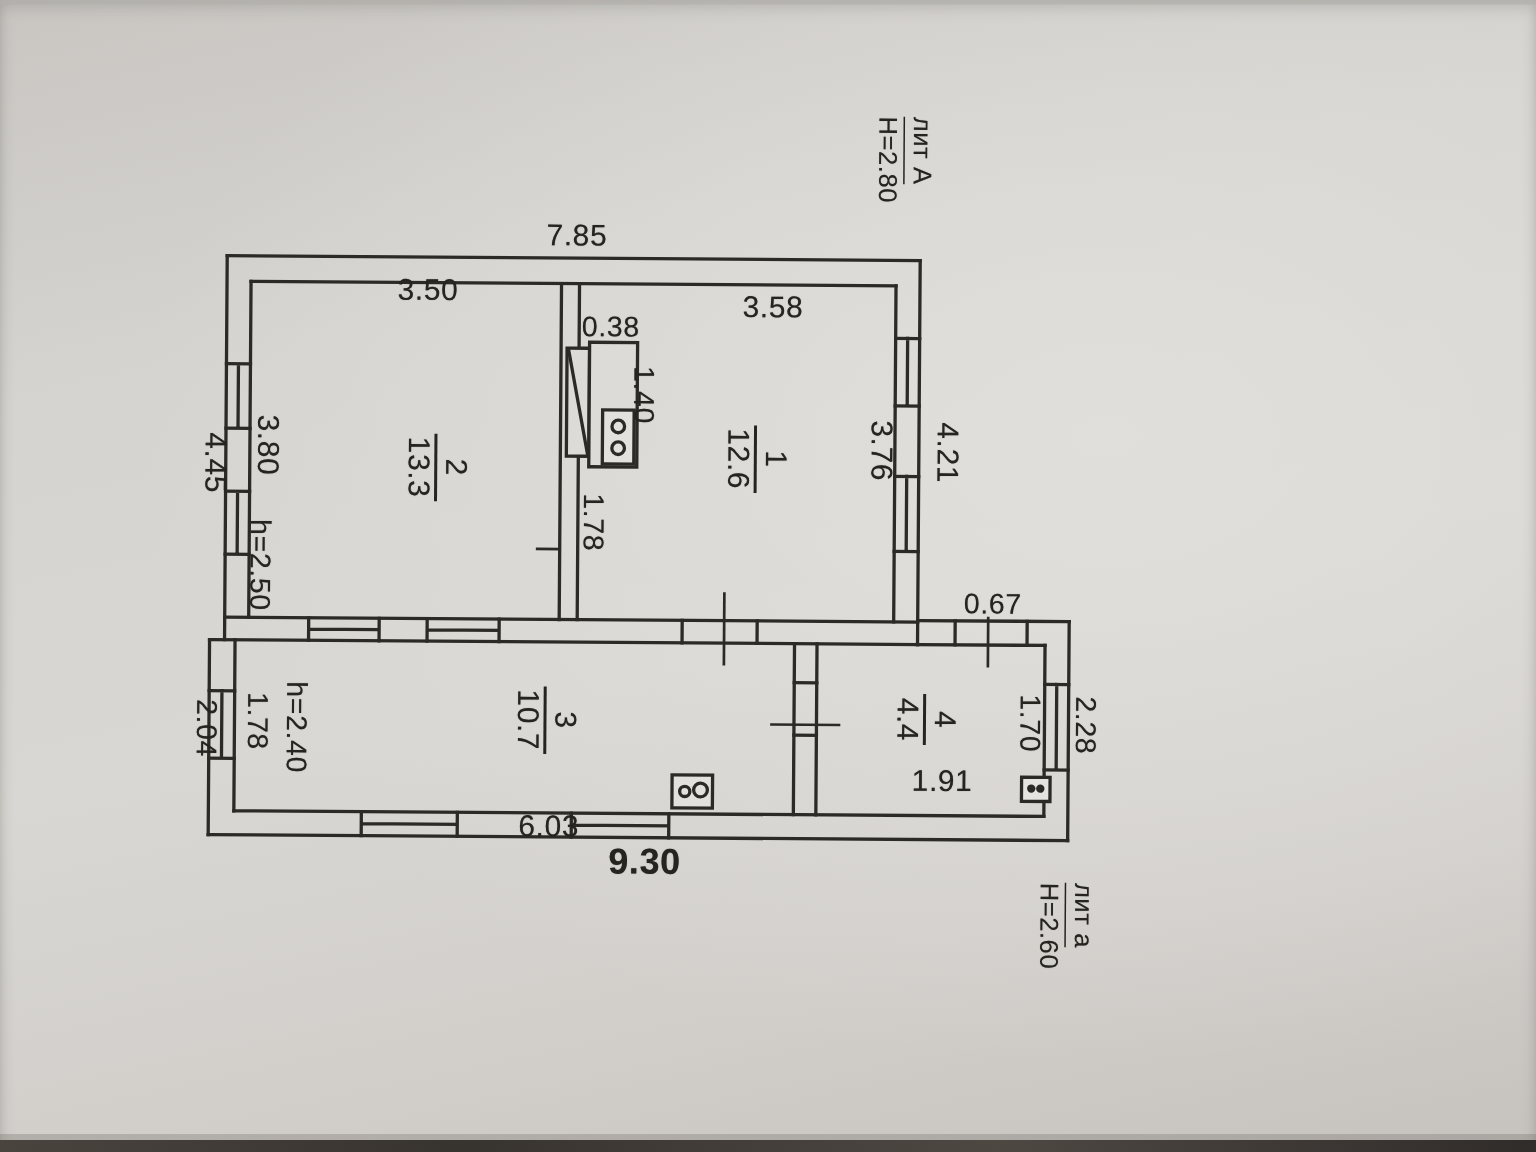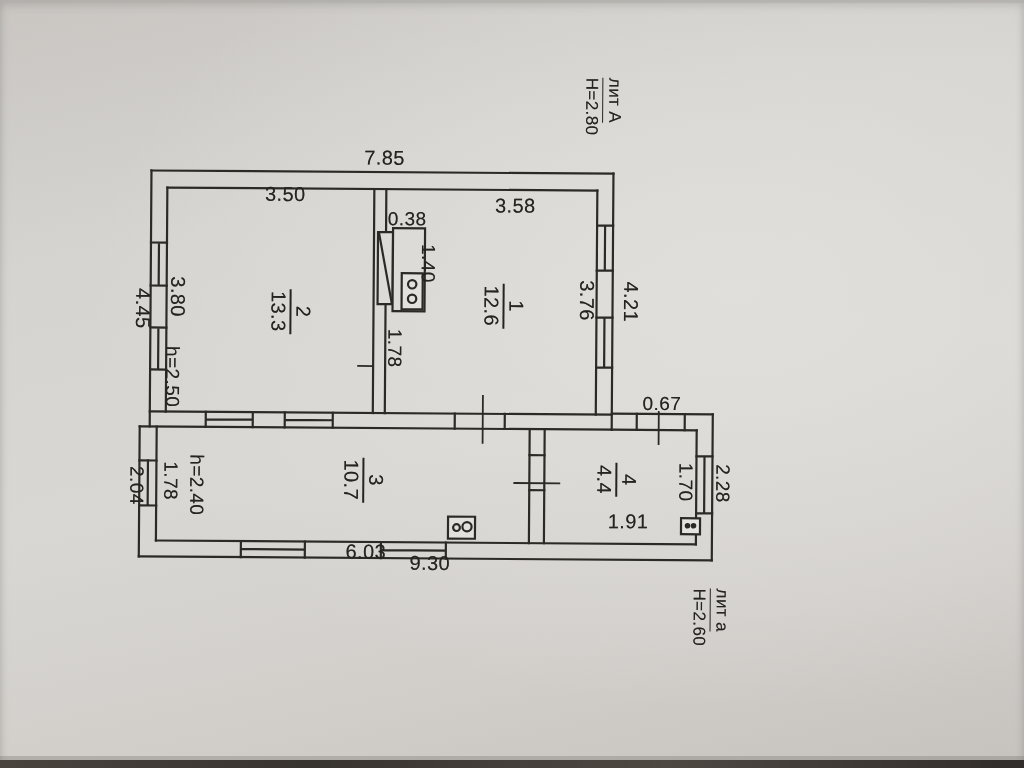--- a/index.html
+++ b/index.html
@@ -136,21 +136,21 @@
       </g>
     </svg>
 
     <div class="txt" style="left:383px;top:159px;text-align:right;">7.85</div>
     <div class="txt" style="left:284px;top:196px;">3.50</div>
     <div class="txt" style="left:502px;top:206px;margin-left:12px;">3.58</div>
     <div class="txt small" style="left:406px;top:220px;">0.38</div>
     <div class="txt small" style="left:662px;top:403px;">0.67</div>
     <div class="txt" style="left:629px;top:521px;">1.91</div>
     <div class="txt" style="left:367px;top:553px;">6.03</div>
-    <div class="txt" style="left:431px;top:564px;font-size:20px;">9.30</div>
+    <div class="txt" style="left:431px;top:576px;font-size:24px;font-weight:bold;">9.30</div>
 
     <div class="txt v" style="left:142px;top:311px;">4.45</div>
     <div class="txt v" style="left:177px;top:299px;">3.80</div>
     <div class="txt v small" style="left:172px;top:379px;">h=2.50</div>
     <div class="txt v small" style="left:427px;top:264px;">1.40</div>
     <div class="txt v small" style="left:394px;top:349px;">1.78</div>
     <div class="txt v" style="left:586px;top:300px;">3.76</div>
     <div class="txt v" style="left:630px;top:301px;">4.21</div>
     <div class="txt v small" style="left:137px;top:488px;">2.04</div>
     <div class="txt v small" style="left:171px;top:483px;">1.78</div>

